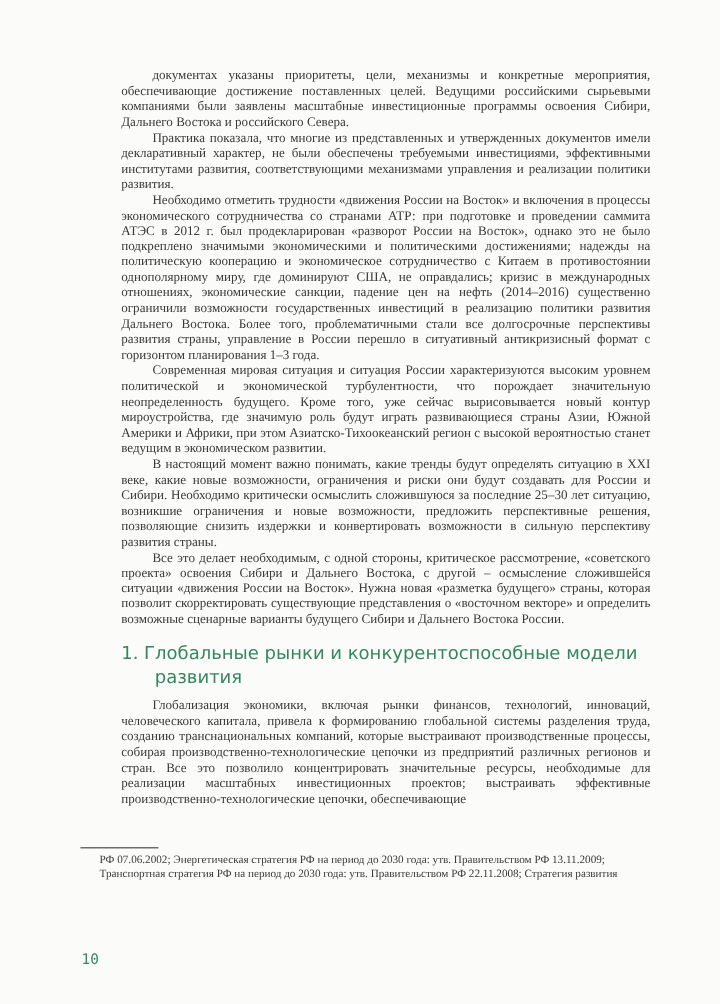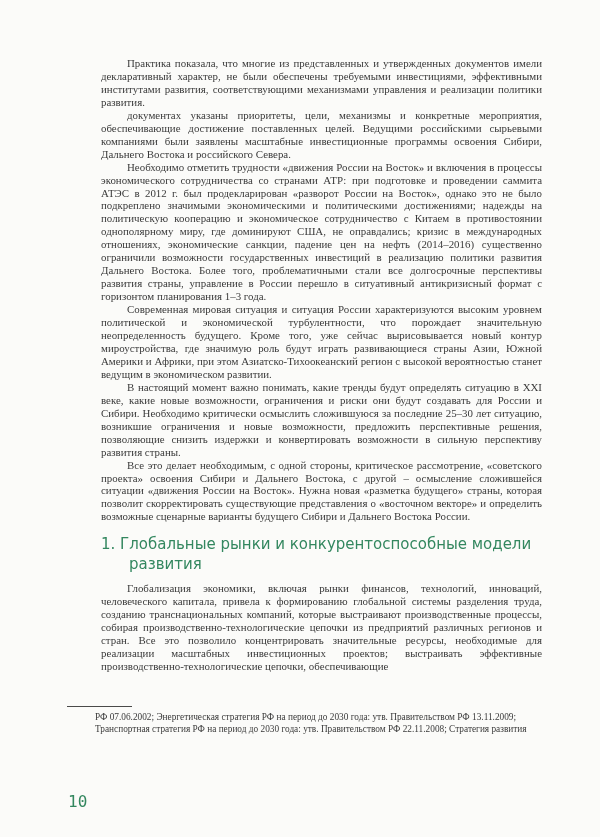--- a/index.html
+++ b/index.html
@@ -35,39 +35,39 @@
     text-align:left;
   }
   .footnote{
     position:absolute;left:67px;top:706px;width:500px;
     font-size:9.3px;line-height:11.7px;
     color:var(--body-text);
   }
   .footnote-rule{
     width:65px;height:1px;background:#4a4a4a;margin:0 0 5px 0;border:none;
   }
-  .footnote-line{margin-left:28px;white-space:nowrap;}
+  .footnote-line{margin-left:16px;white-space:nowrap;}
   .page-footer{
     position:absolute;top:792px;left:0;right:0;
     display:flex;justify-content:space-between;align-items:baseline;
     padding:0 48px 0 68px;
     font-family:"DejaVu Sans Mono",monospace;
     color:var(--accent-green);
   }
-  .page-number{font-size:16px;}
+  .page-number{font-size:12px;}
   .running-title{font-size:7.6px;letter-spacing:1.45px;white-space:nowrap;}
 </style>
 </head>
 <body>
 
 <div class="book-page">
 
   <div class="body-text">
+    <p>документах указаны приоритеты, цели, механизмы и конкретные мероприятия, обеспечивающие достижение поставленных целей. Ведущими российскими сырьевыми компаниями были заявлены масштабные инвестиционные программы освоения Сибири, Дальнего Востока и российского Севера.</p>
     <p>Практика показала, что многие из представленных и утвержденных документов имели декларативный характер, не были обеспечены требуемыми инвестициями, эффективными институтами развития, соответствующими механизмами управления и реализации политики развития.</p>
-    <p>документах указаны приоритеты, цели, механизмы и конкретные мероприятия, обеспечивающие достижение поставленных целей. Ведущими российскими сырьевыми компаниями были заявлены масштабные инвестиционные программы освоения Сибири, Дальнего Востока и российского Севера.</p>
     <p>Необходимо отметить трудности «движения России на Восток» и включения в процессы экономического сотрудничества со странами АТР: при подготовке и проведении саммита АТЭС в 2012 г. был продекларирован «разворот России на Восток», однако это не было подкреплено значимыми экономическими и политическими достижениями; надежды на политическую кооперацию и экономическое сотрудничество с Китаем в противостоянии однополярному миру, где доминируют США, не оправдались; кризис в международных отношениях, экономические санкции, падение цен на нефть (2014–2016) существенно ограничили возможности государственных инвестиций в реализацию политики развития Дальнего Востока. Более того, проблематичными стали все долгосрочные перспективы развития страны, управление в России перешло в ситуативный антикризисный формат с горизонтом планирования 1–3 года.</p>
     <p>Современная мировая ситуация и ситуация России характеризуются высоким уровнем политической и экономической турбулентности, что порождает значительную неопределенность будущего. Кроме того, уже сейчас вырисовывается новый контур мироустройства, где значимую роль будут играть развивающиеся страны Азии, Южной Америки и Африки, при этом Азиатско-Тихоокеанский регион с высокой вероятностью станет ведущим в экономическом развитии.</p>
     <p>В настоящий момент важно понимать, какие тренды будут определять ситуацию в XXI веке, какие новые возможности, ограничения и риски они будут создавать для России и Сибири. Необходимо критически осмыслить сложившуюся за последние 25–30 лет ситуацию, возникшие ограничения и новые возможности, предложить перспективные решения, позволяющие снизить издержки и конвертировать возможности в сильную перспективу развития страны.</p>
     <p>Все это делает необходимым, с одной стороны, критическое рассмотрение, «советского проекта» освоения Сибири и Дальнего Востока, с другой – осмысление сложившейся ситуации «движения России на Восток». Нужна новая «разметка будущего» страны, которая позволит скорректировать существующие представления о «восточном векторе» и определить возможные сценарные варианты будущего Сибири и Дальнего Востока России.</p>
     <h2 class="section-heading">1. Глобальные рынки и конкурентоспособные модели развития</h2>
     <p>Глобализация экономики, включая рынки финансов, технологий, инноваций, человеческого капитала, привела к формированию глобальной системы разделения труда, созданию транснациональных компаний, которые выстраивают производственные процессы, собирая производственно-технологические цепочки из предприятий различных регионов и стран. Все это позволило концентрировать значительные ресурсы, необходимые для реализации масштабных инвестиционных проектов; выстраивать эффективные производственно-технологические цепочки, обеспечивающие</p>
   </div>
 
   <div class="footnote">
     <hr class="footnote-rule">

